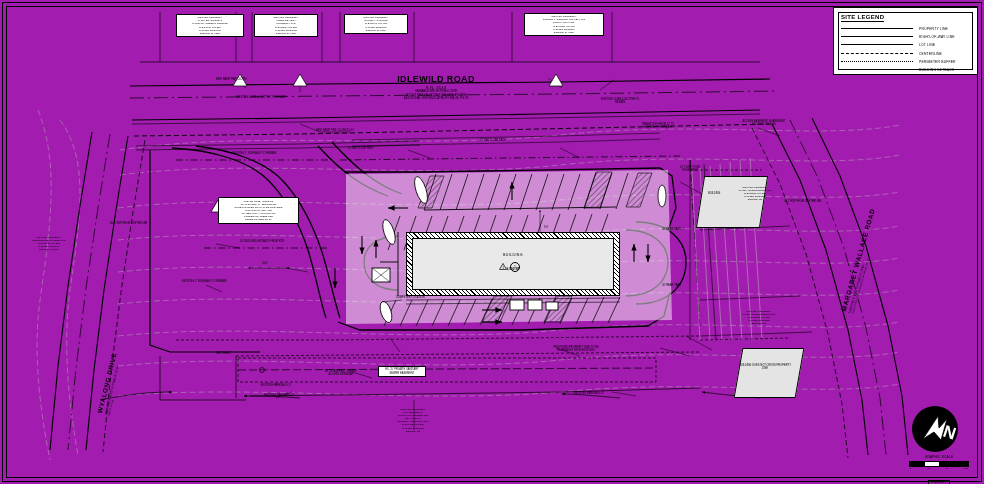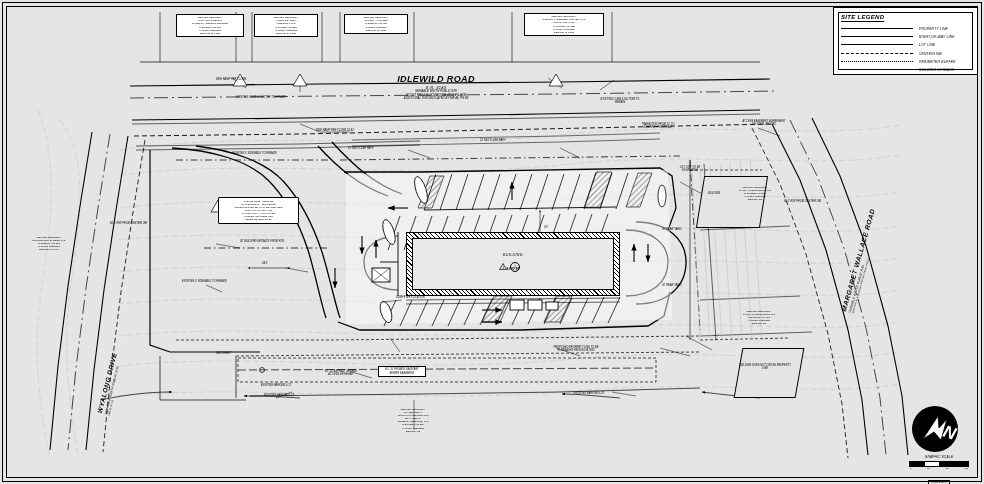--- a/index.html
+++ b/index.html
@@ -1,18 +1,18 @@
 <!DOCTYPE html>
 <html><head>
 <meta charset="utf-8">
 <style>
   html,body{margin:0;padding:0;background:#ffffff;}
   body{width:984px;height:484px;overflow:hidden;
        font-family:"Liberation Sans", sans-serif;color:#000;}
-  #sheet{position:relative;width:984px;height:484px;background:#e5e5e5;font-style:italic;}
+  #sheet{position:relative;width:984px;height:484px;background:#a21caf;}
 
   
   .abs{position:absolute;}
   .tiny{font-size:2.6px;line-height:3.2px;letter-spacing:.02px;}
   .nf{font-size:2.5px;line-height:3.1px;text-align:center;white-space:pre-line;
       font-family:"Liberation Sans", sans-serif;}
   .ctr{text-align:center;}
 
   
   .border-outer{left:2px;top:2px;width:978px;height:478px;border:1.2px solid #000;}

